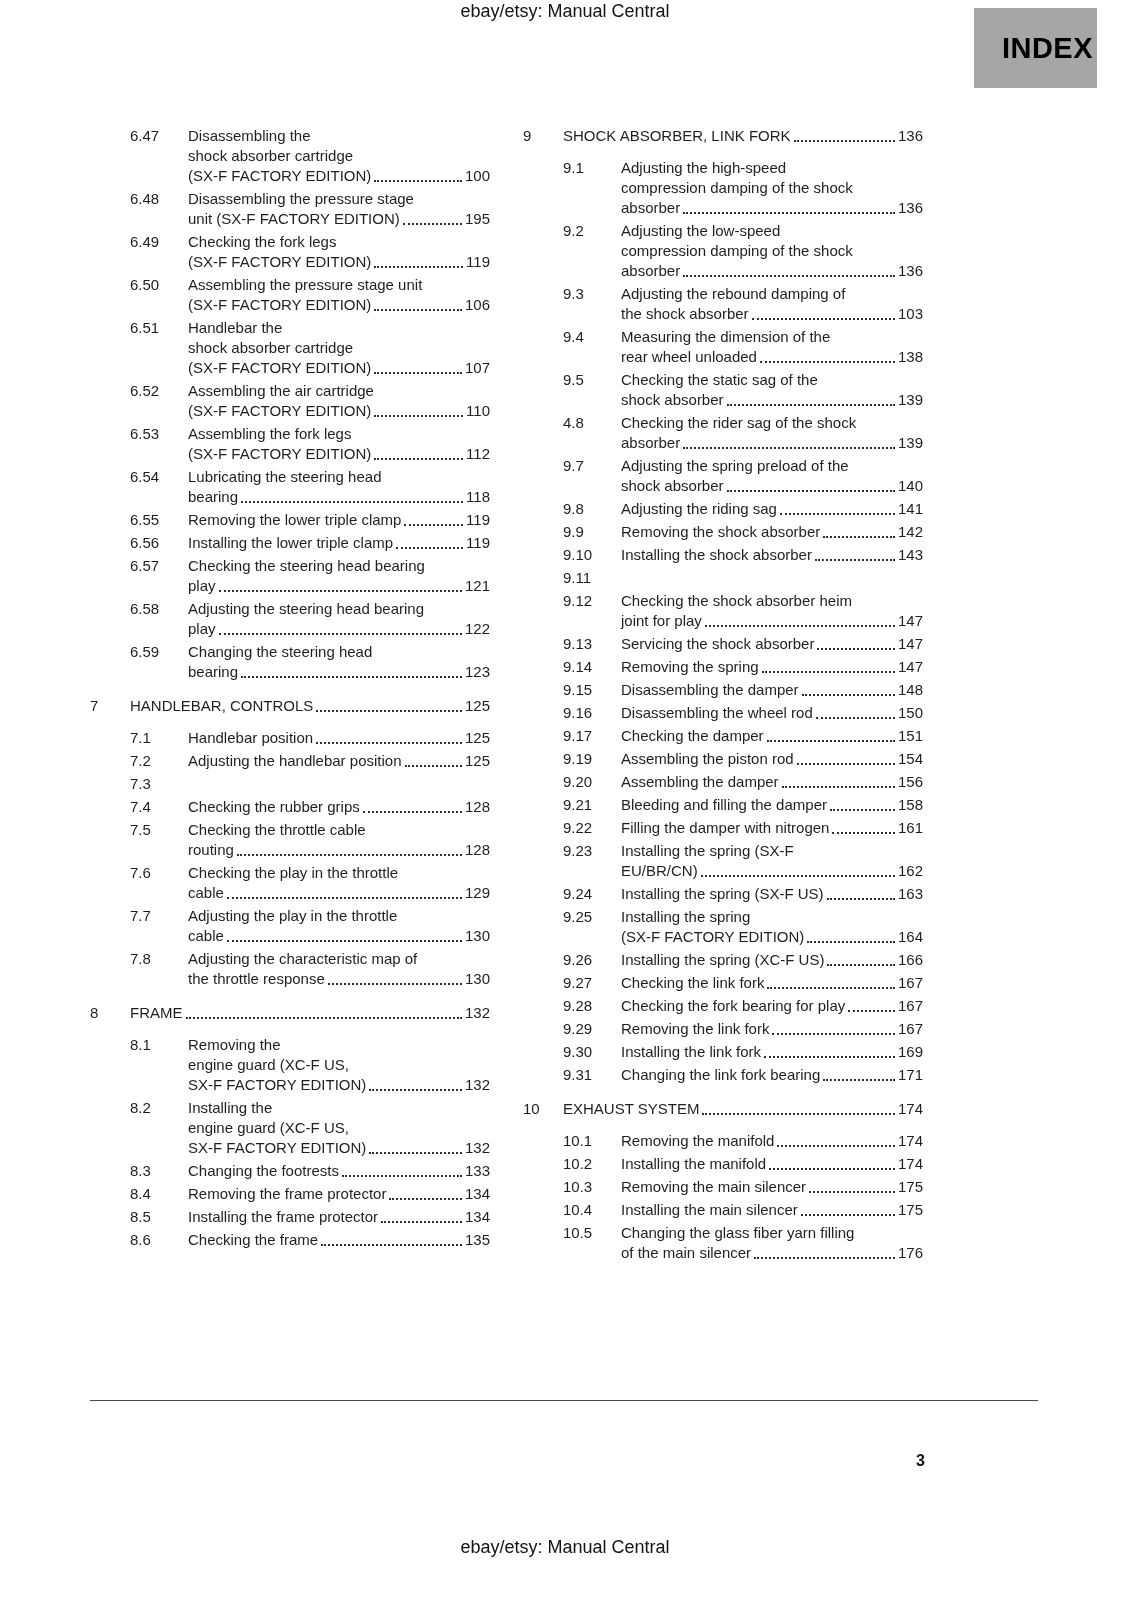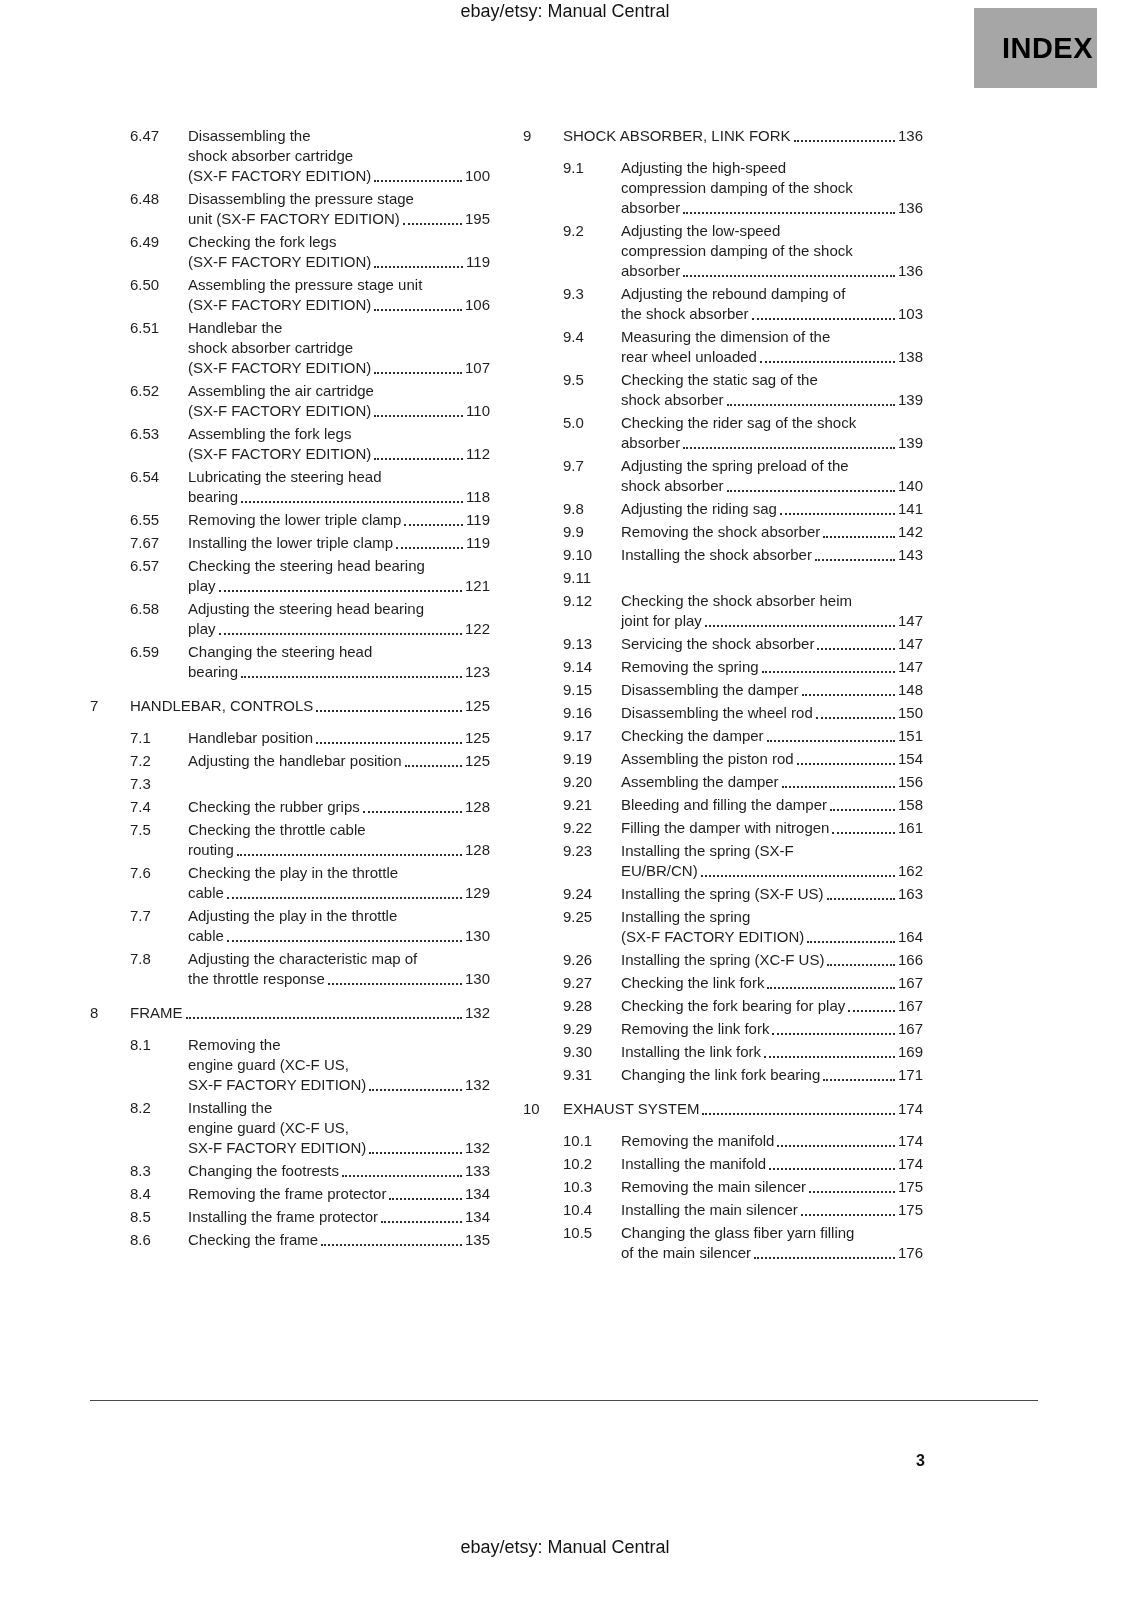--- a/index.html
+++ b/index.html
@@ -197,21 +197,21 @@
           <span class="num">6.55</span>
           <div class="body">
             <div class="line last">
               <span class="txt">Removing the lower triple clamp</span>
               <span class="dots"></span>
               <span class="pagenum">119</span>
             </div>
           </div>
         </div>
         <div class="row entry">
-          <span class="num">7.67</span>
+          <span class="num">6.56</span>
           <div class="body">
             <div class="line last">
               <span class="txt">Installing the lower triple clamp</span>
               <span class="dots"></span>
               <span class="pagenum">119</span>
             </div>
           </div>
         </div>
         <div class="row entry">
           <span class="num">6.57</span>
@@ -470,21 +470,21 @@
           <div class="body">
             <div class="line">Checking the static sag of the</div>
             <div class="line last">
               <span class="txt">shock absorber</span>
               <span class="dots"></span>
               <span class="pagenum">139</span>
             </div>
           </div>
         </div>
         <div class="row entry">
-          <span class="num">5.0</span>
+          <span class="num">4.8</span>
           <div class="body">
             <div class="line">Checking the rider sag of the shock</div>
             <div class="line last">
               <span class="txt">absorber</span>
               <span class="dots"></span>
               <span class="pagenum">139</span>
             </div>
           </div>
         </div>
         <div class="row entry">

